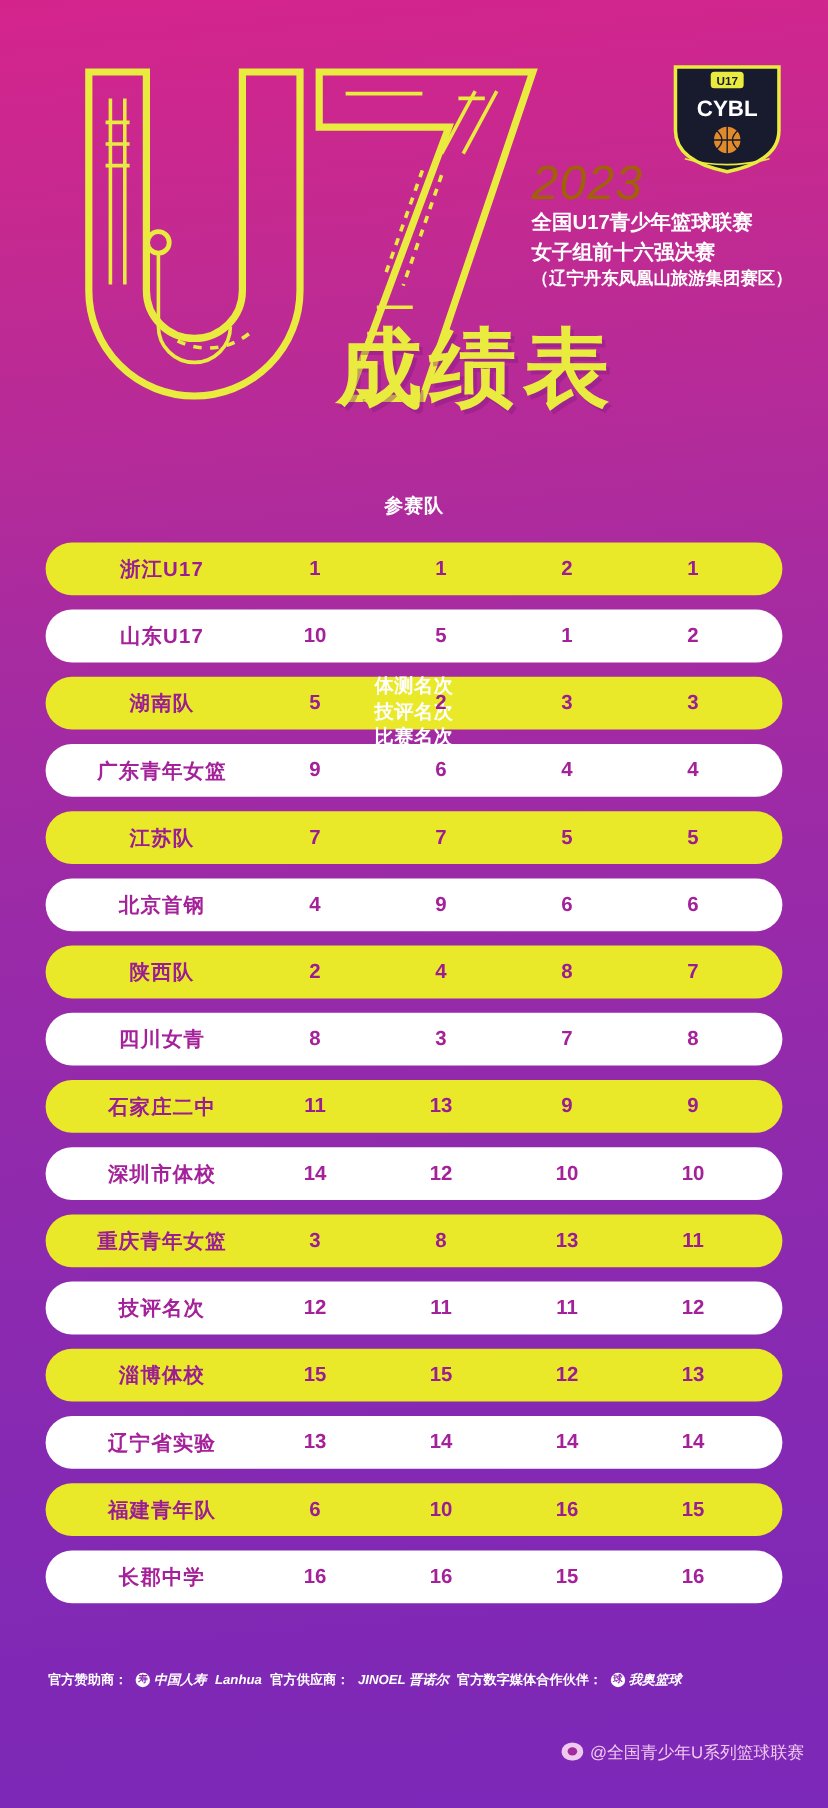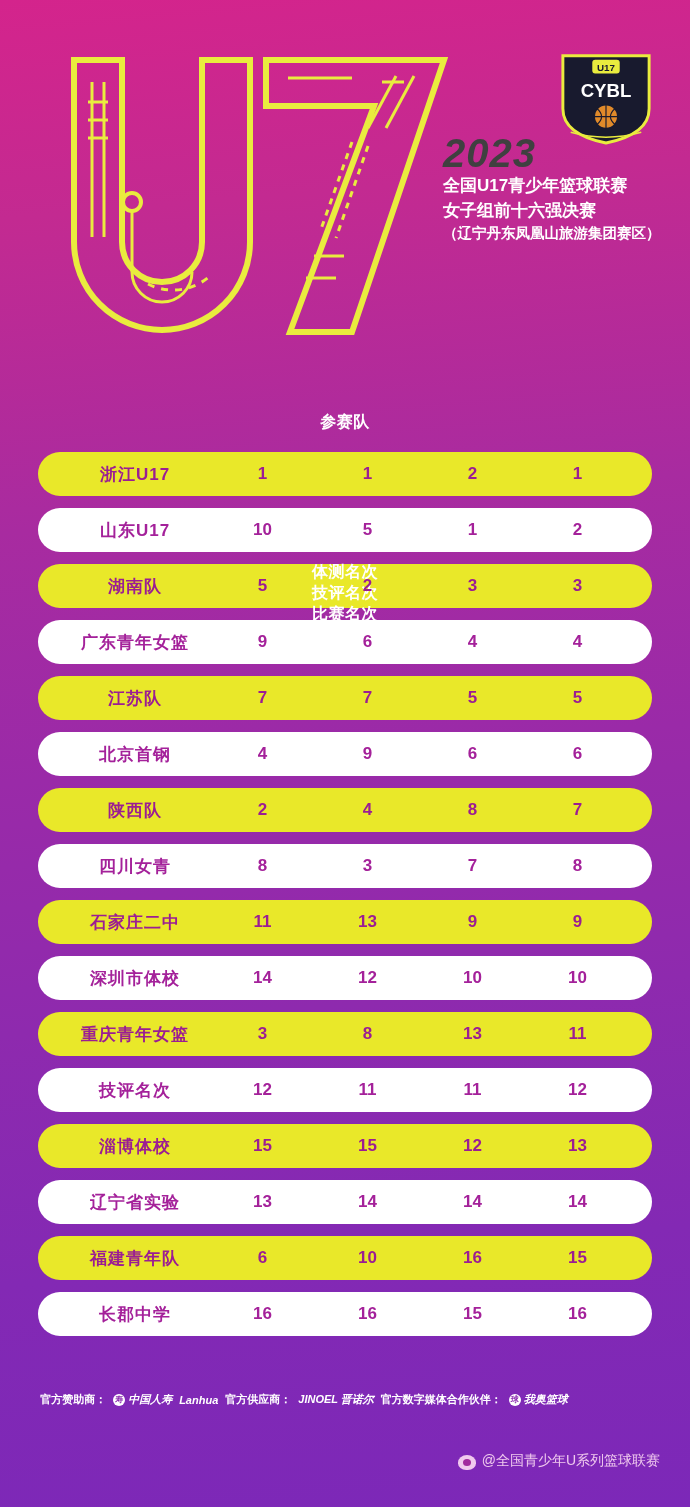--- a/index.html
+++ b/index.html
@@ -38,22 +38,22 @@
   }
 
   .title-block {
     position: absolute;
     left: 443px;
     top: 133px;
     width: 235px;
   }
   .title-year {
     font-size: 40px;
-    font-weight: bold;
-    color: #404040;
+    font-weight: normal;
+    color: #a16207;
     letter-spacing: 1px;
     line-height: 1;
     font-style: italic;
   }
   .title-line {
     font-size: 17px;
     font-weight: bold;
     color: #ffffff;
     line-height: 1.33;
     letter-spacing: 0px;
@@ -162,23 +162,23 @@
     text-align: center;
     font-style: normal;
   }
 
   .weibo-bar {
     position: absolute;
     left: 0;
     top: 1452px;
     width: 690px;
     display: flex;
-    align-items: flex-end;
+    align-items: flex-start;
     justify-content: flex-end;
-    padding-right: 30px;
+    padding-right: 20px;
     gap: 6px;
     font-size: 14px;
     color: #f0c9ee;
   }
   .weibo-eye {
     width: 18px; height: 15px;
     border-radius: 50% 50% 45% 45%;
     background: #f0c9ee;
     display: inline-block;
     position: relative;
@@ -233,20 +233,21 @@
     <path d="M14 86 Q50 96 86 86" stroke="#e9ec3e" stroke-width="1.5" fill="none"></path>
   </svg>
 
   <div class="title-block">
     <div class="title-year">2023</div>
     <div class="title-line">全国U17青少年篮球联赛</div>
     <div class="title-line">女子组前十六强决赛</div>
     <div class="title-line small">（辽宁丹东凤凰山旅游集团赛区）</div>
   </div>
 
+  <div class="big-title">成绩表</div>
 </div>
 
 <div class="table-wrap">
 
   <div class="thead">
     <div class="col team">参赛队</div>
     <div class="col c1">体测名次</div>
     <div class="col c2">技评名次</div>
     <div class="col c3">比赛名次</div>
     <div class="col c4">总名次</div>

